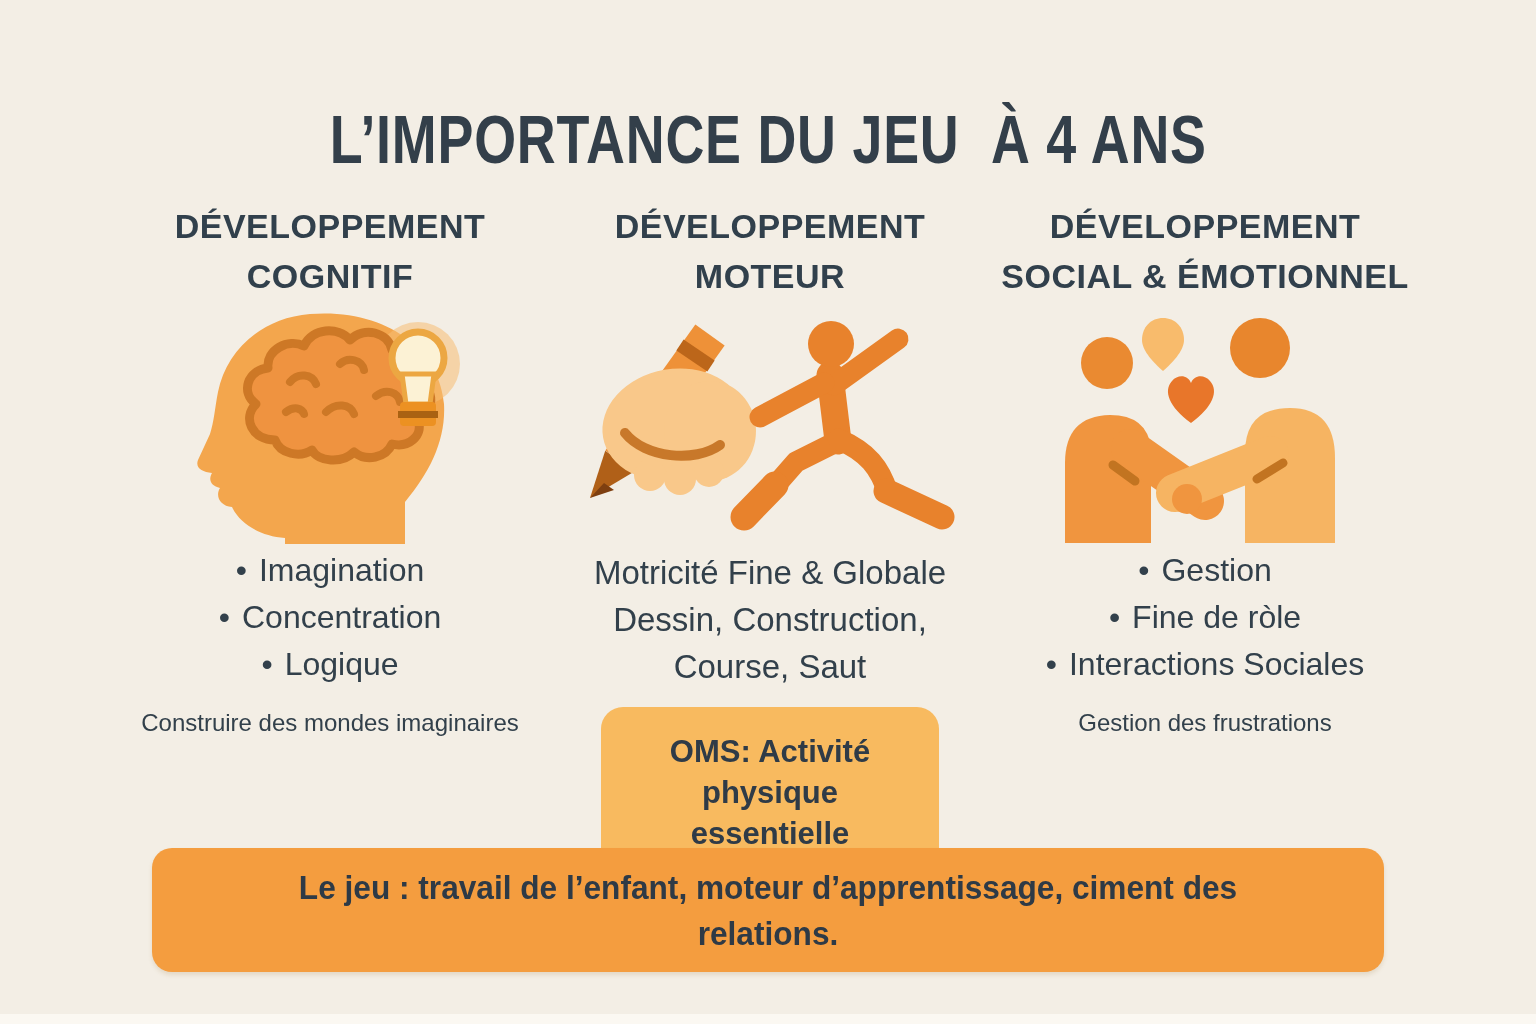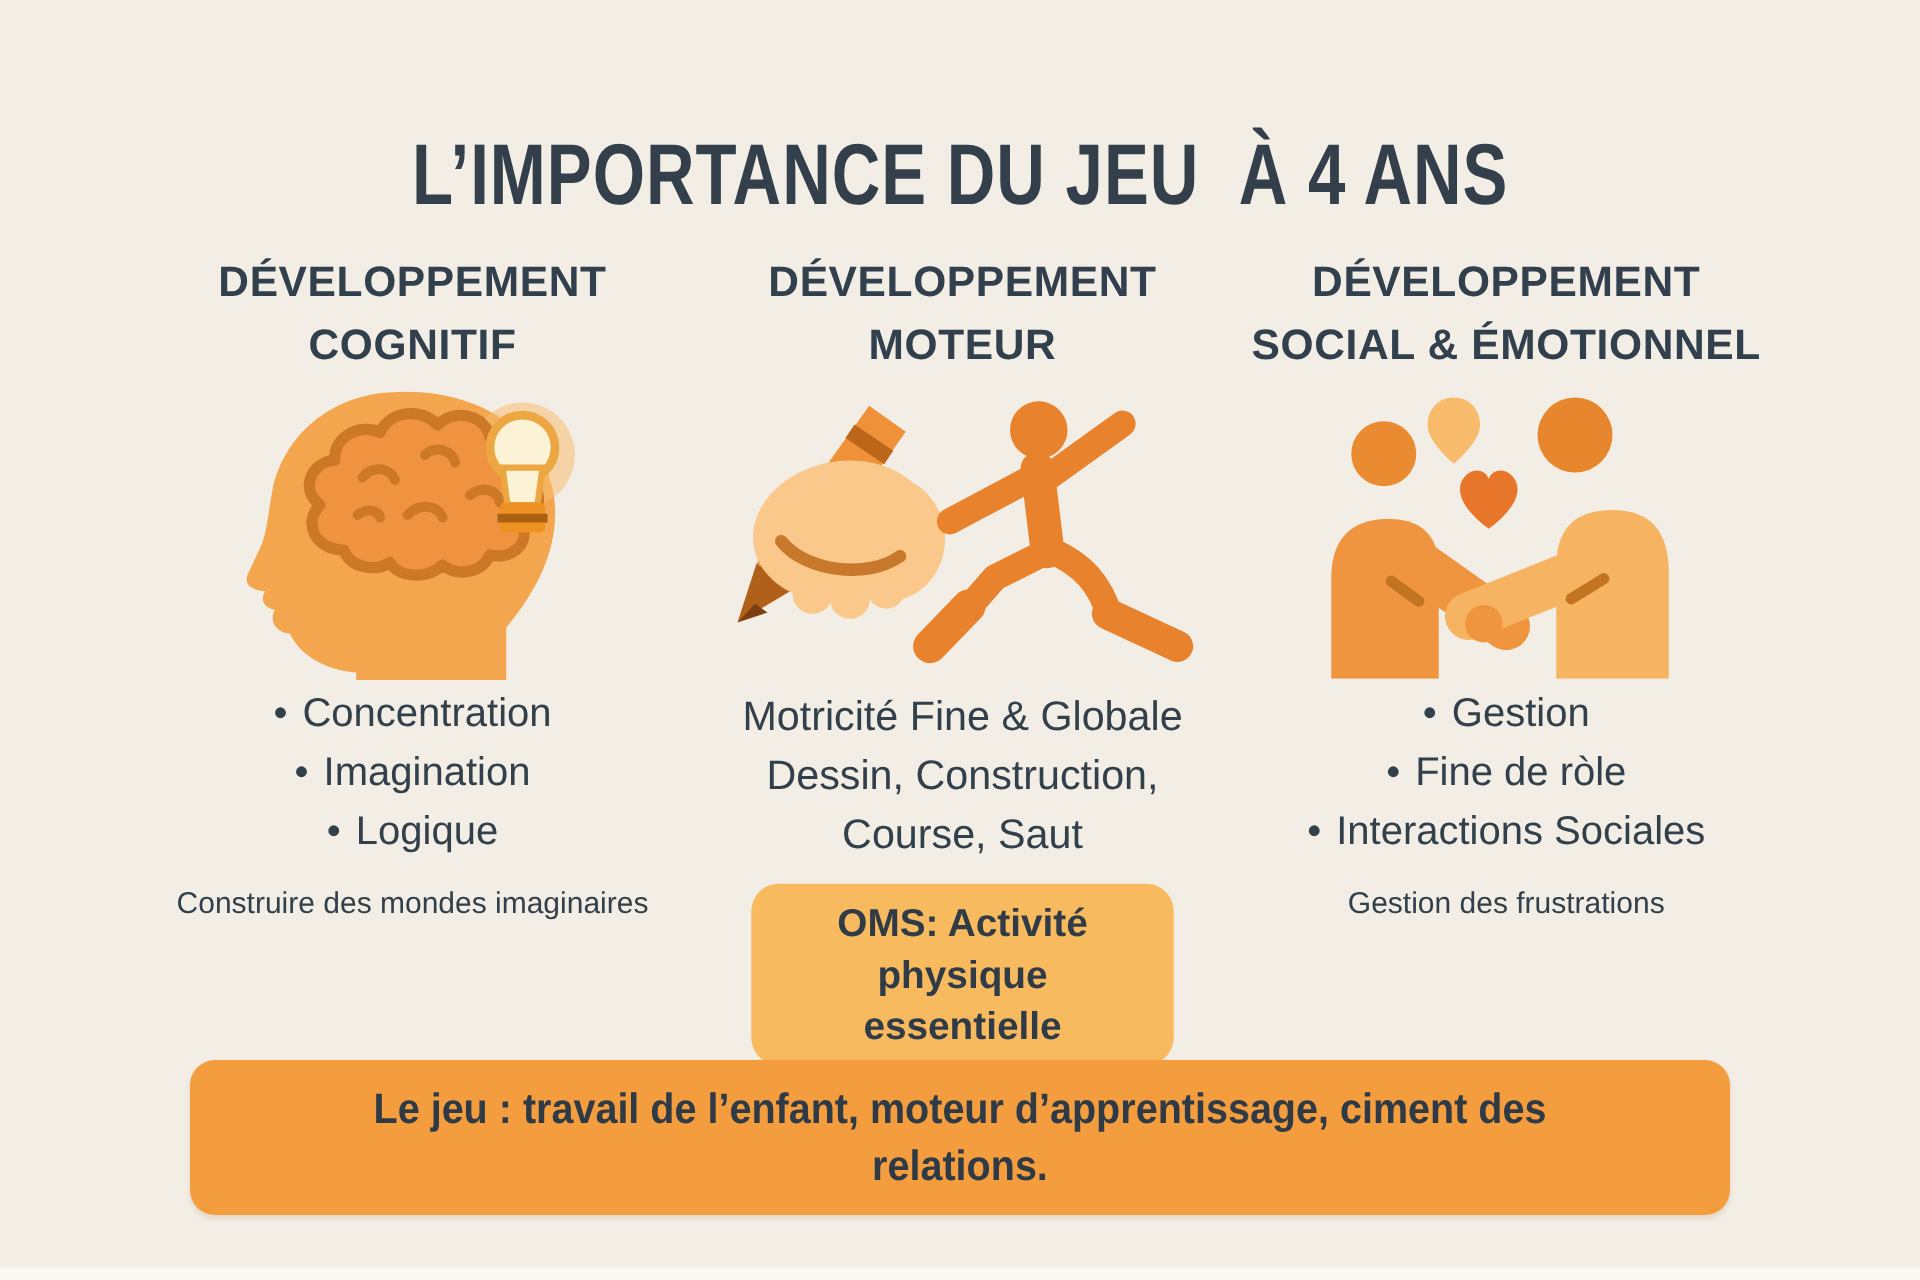--- a/index.html
+++ b/index.html
@@ -21,21 +21,21 @@
   .col3{left:985px}
   .col-header{font-size:34px;font-weight:700;line-height:50px;letter-spacing:.5px;color:#31404c;height:108px;}
   .icon-zone{height:238px;display:flex;align-items:center;justify-content:center;}
   .icon-zone svg{display:block;}
   .list,.mid-lines{font-size:32px;line-height:47px;color:#32404b;}
   .mid-lines{width:420px;margin:2px auto;font-size:33px;}
   .bullet{margin-right:12px;}
   .note{font-size:24px;line-height:44px;margin-top:13px;color:#32404b;}
   .badge{
     display:inline-block;margin-top:15px;background:#f8ba5f;border-radius:22px;
-    padding:11px 25px;width:288px;
+    padding:24px 25px;width:288px;
     font-size:31px;font-weight:700;line-height:41px;color:#2f3b47;
   }
   
   .footer{
     position:absolute;left:152px;top:848px;width:1232px;height:124px;
     background:#f49d3f;border-radius:20px;
     display:flex;align-items:center;justify-content:center;text-align:center;
     box-shadow:0 3px 4px rgba(160,120,60,.18);
   }
   .footer-text{
@@ -74,22 +74,22 @@
           <path d="M96 100 C104 94 112 96 114 102"></path>
         </g>
 
         <circle cx="228" cy="46" r="26" fill="#fcf2d5" stroke="#eca742" stroke-width="7"></circle>
         <path d="M212 62 L244 62 L240 92 L216 92 Z" fill="#fcf2d5" stroke="#eca742" stroke-width="5"></path>
         <rect x="210" y="90" width="36" height="24" rx="4" fill="#ec9122"></rect>
         <rect x="208" y="99" width="40" height="7" fill="#aa6212"></rect>
       </svg>
     </div>
     <div class="list">
+      <div><span class="bullet">•</span><span>Imagination</span></div>
       <div><span class="bullet">•</span><span>Concentration</span></div>
-      <div><span class="bullet">•</span><span>Imagination</span></div>
       <div><span class="bullet">•</span><span>Logique</span></div>
     </div>
     <div class="note">Construire des mondes imaginaires</div>
   </section>
 
   <section class="col col2">
     <header class="col-header">
       <div>DÉVELOPPEMENT</div>
       <div>MOTEUR</div>
     </header>

